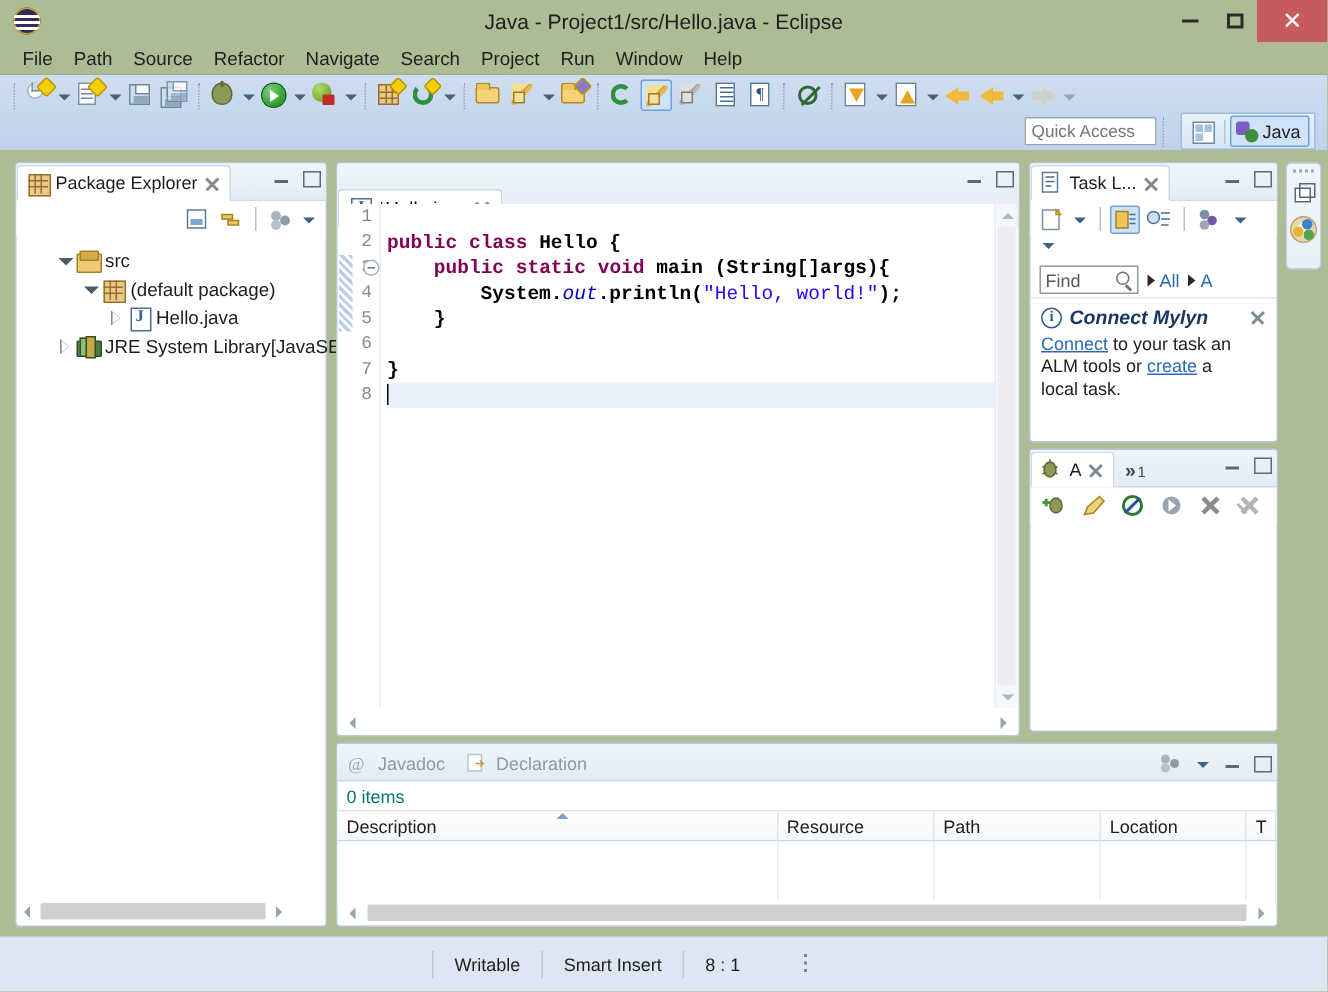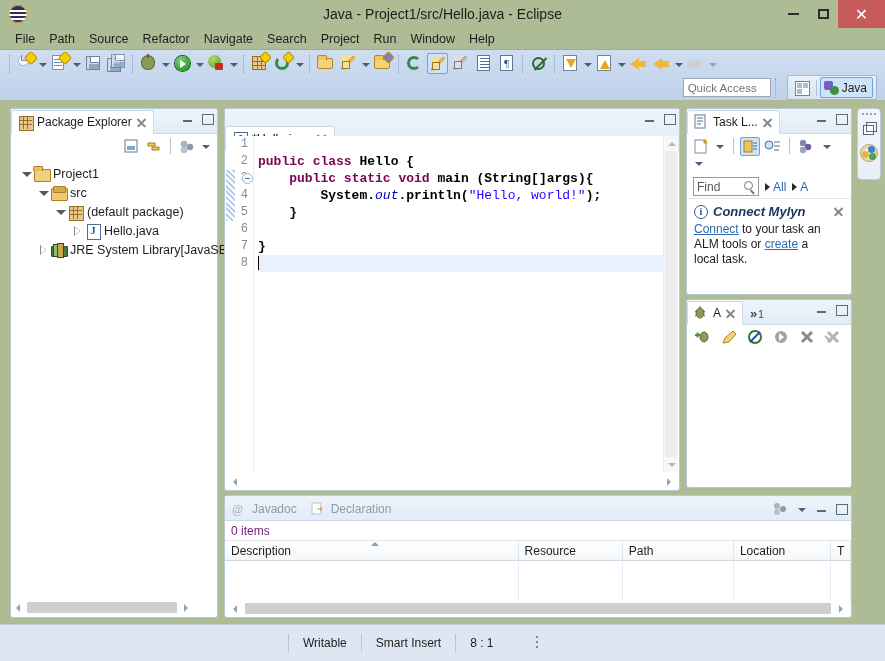--- a/index.html
+++ b/index.html
@@ -389,21 +389,21 @@
   .mylyn-body { font-size: 12px; color: #1d1d1d; line-height: 15px; margin-top: 3px; }
   .lnk { color: #2a6ab5; text-decoration: underline; }
 
   
   #outline { left: 686px; top: 199px; width: 166px; height: 189px; }
 
   
   #problems { left: 224px; top: 395px; width: 628px; height: 123px; }
   .pb-tabrow { display:flex; align-items:flex-end; height:25px;
     background: linear-gradient(#eef4fb,#e2ecf6); border-bottom:1px solid #cdd9e6; position:relative;}
-  .pb-count { font-size: 12px; color: #701a75; padding: 3px 0 2px 6px; }
+  .pb-count { font-size: 12px; color: #0f766e; padding: 3px 0 2px 6px; }
   .pb-header {
     display: flex; height: 21px; border-top: 1px solid #dfe6ee; border-bottom: 1px solid #cfd9e3;
     background: linear-gradient(#ffffff,#f4f7fa);
   }
   .pb-th {
     font-size: 12px; color: #1d1d1d; padding: 3px 0 0 6px;
     border-right: 1px solid #dde5ed; position: relative;
   }
   .sortmark { position:absolute; left: 50%; top: 1px; width:0;height:0;
     border-left:4px solid transparent;border-right:4px solid transparent;border-bottom:4px solid #7ba1cc;}
@@ -674,25 +674,20 @@
           <svg width="20" height="19" viewBox="0 0 20 19">
               <circle cx="7" cy="7" r="3.3" fill="#a9b4c0"></circle>
               <circle cx="13" cy="10" r="3.3" fill="#8f9bab"></circle>
               <circle cx="7" cy="13" r="3.3" fill="#b7c1cc"></circle>
             </svg>
         </span>
         <span class="vdd"></span>
       </div>
 
       <div class="tree">
-        <div class="tnode" style="padding-left:4px">
-          <span class="tarrow open"></span>
-          <span class="ticon ic-proj"></span>
-          <span class="tlabel">Project1</span>
-        </div>
         <div class="tnode" style="padding-left:21px">
           <span class="tarrow open"></span>
           <span class="ticon ic-src"></span>
           <span class="tlabel">src</span>
         </div>
         <div class="tnode" style="padding-left:38px">
           <span class="tarrow open"></span>
           <span class="ticon ic-pkg">
               <i></i>
             </span>

